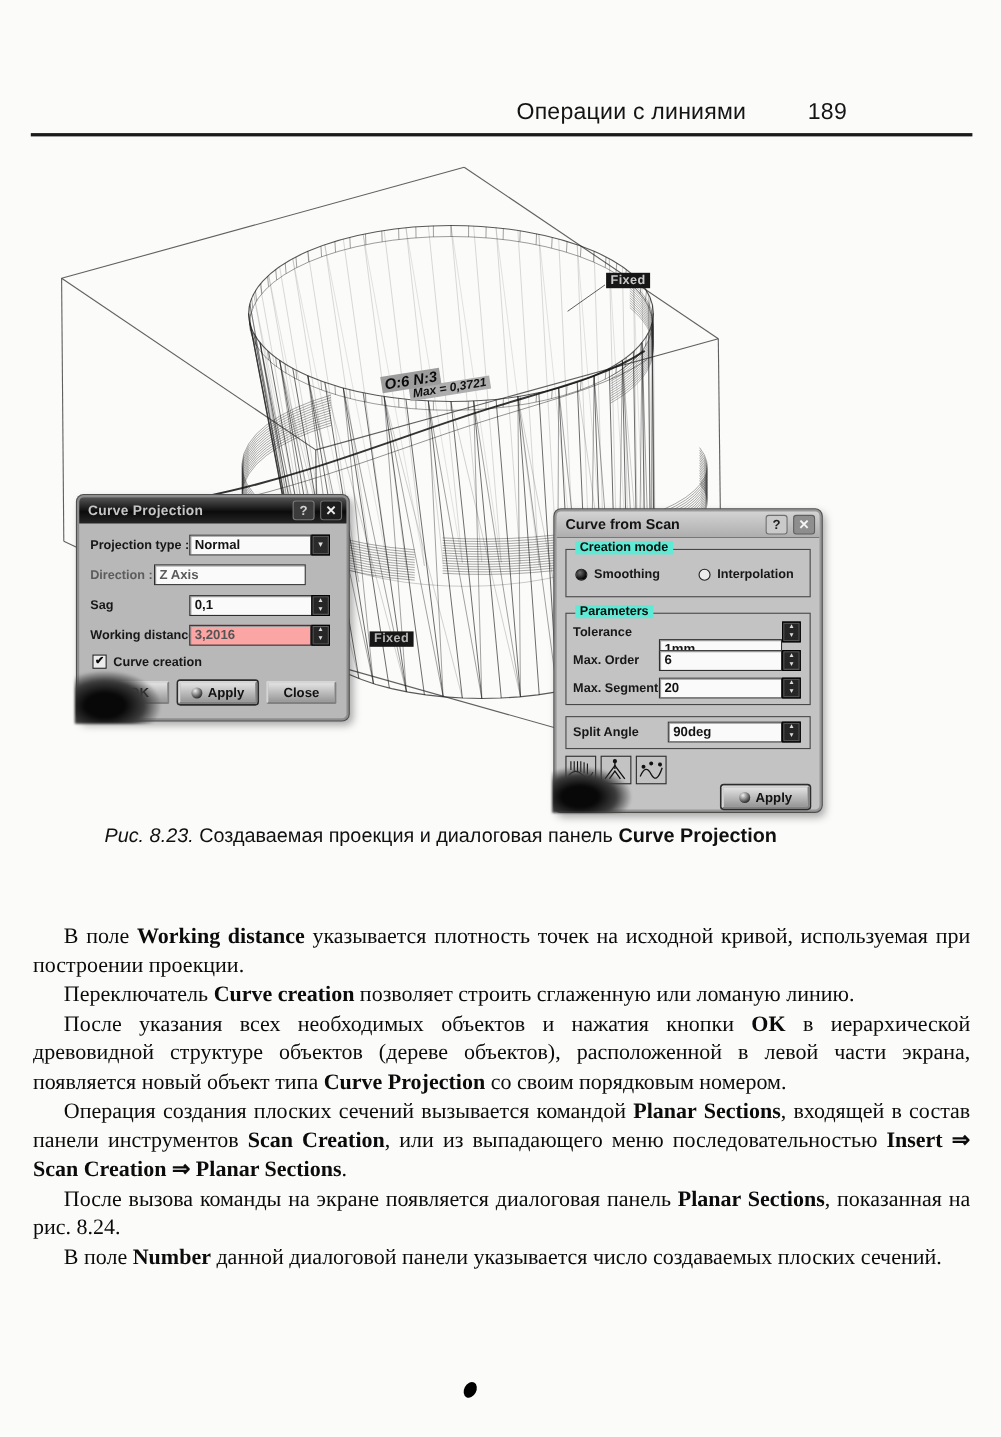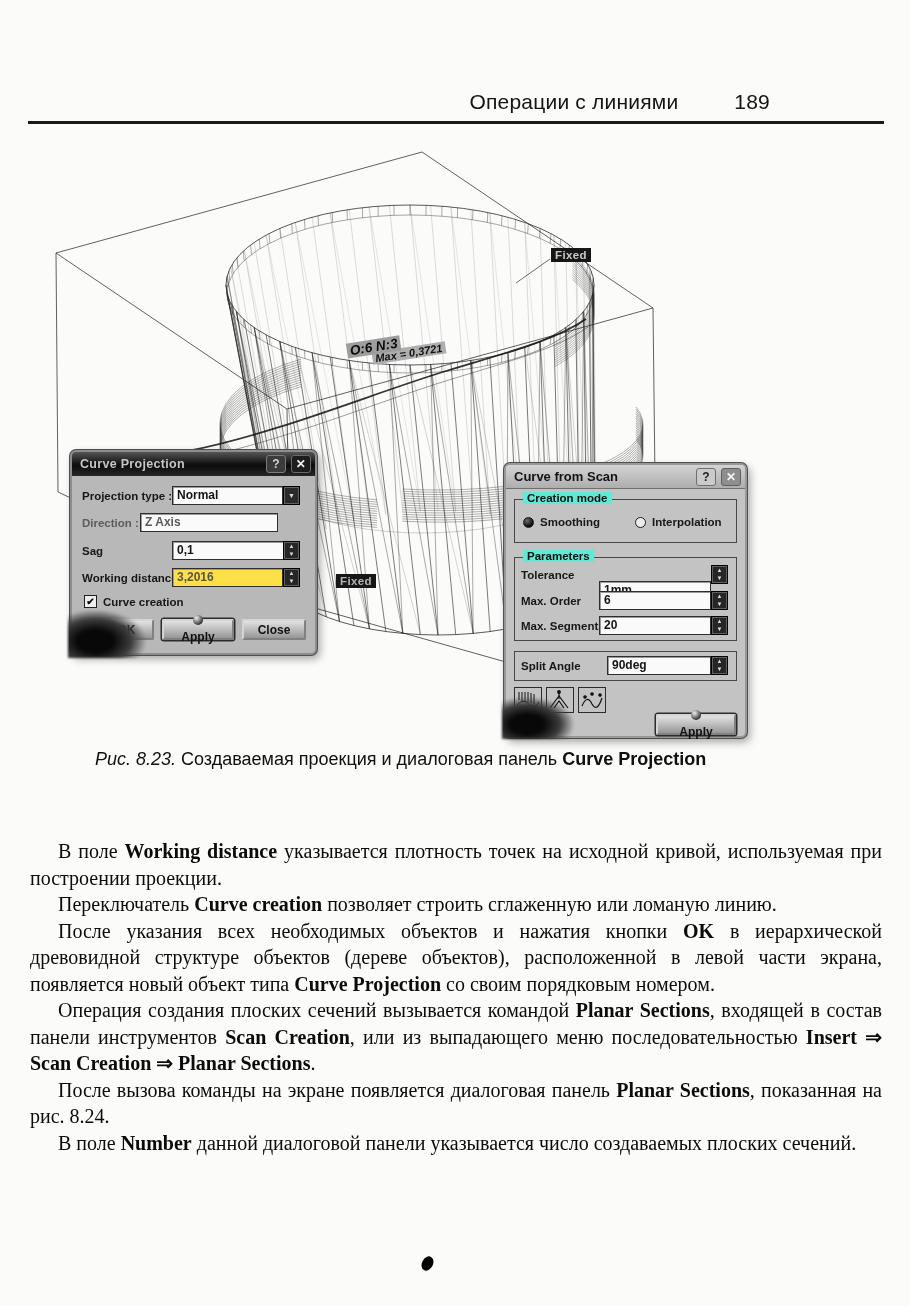--- a/index.html
+++ b/index.html
@@ -15,28 +15,28 @@
   #fixed-top{left:551px;top:248px;}
   #fixed-bottom{left:336px;top:574px;color:#b5b5b5;}
   .annot{position:absolute;left:347px;top:334px;z-index:2;transform:rotate(-9deg);font-style:italic;font-weight:700;white-space:nowrap;}
   .annot .l1{background:#9d9d9d;color:#0a0a0a;font-size:13.5px;padding:0 3px;}
   .annot .l2{display:block;width:max-content;background:#aeaeae;color:#101010;font-size:11px;margin:-3px 0 0 24px;padding:0 3px;}
 
   
   .dlg{position:absolute;z-index:3;border-radius:6px;box-shadow:0 0 0 1px #4f4f4f,3px 4px 8px rgba(0,0,0,.35);box-sizing:border-box;}
   .tbtn{position:absolute;top:3px;width:20px;height:18px;text-align:center;line-height:17px;font-weight:700;font-size:12px;border-radius:3px;box-sizing:border-box;font-style:normal;}
   .fld{position:absolute;background:#fafafa;border:1px solid #2e2e2e;box-shadow:inset 1px 1px 0 #9a9a9a;font-size:12px;font-weight:600;color:#141414;height:19px;line-height:17px;padding:0 4px;box-sizing:border-box;white-space:nowrap;overflow:hidden;}
-  .fld.disabled{background:#fde047;color:#555;}
+  .fld.disabled{background:#fca5a5;color:#555;}
   .fld.grayed{color:#5a5a5a;}
   .spin{position:absolute;width:17px;height:19px;background:#262626;border:1px solid #000;box-shadow:inset 0 0 0 1px #606060;display:flex;flex-direction:column;justify-content:center;box-sizing:border-box;}
   .spin i{font-style:normal;color:#dcdcdc;font-size:6px;line-height:7.5px;text-align:center;}
   .lbl{position:absolute;font-size:11.5px;font-weight:700;color:#171717;white-space:nowrap;}
   .lbl.grayed{color:#5c5c5c;}
   .btn{position:absolute;height:21px;background:linear-gradient(180deg,#e2e2e2,#979797);border:2px outset #d5d5d5;border-radius:2px;font-size:12px;font-weight:700;color:#121212;display:flex;align-items:center;justify-content:center;gap:5px;box-sizing:border-box;}
-  .btn.default{box-shadow:0 0 0 1.5px #2c2c2c;flex-direction:column;}
+  .btn.default{box-shadow:0 0 0 1.5px #2c2c2c;}
   .sphere{width:10px;height:10px;border-radius:50%;background:radial-gradient(circle at 35% 30%,#f0f0f0,#878787 40%,#121212 85%);flex:0 0 auto;}
   .blob{position:absolute;background:radial-gradient(ellipse at 35% 65%,#080808 25%,#3c3c3c 50%,transparent 72%);filter:blur(1px);pointer-events:none;}
 
   
   .cp{left:70px;top:450px;width:247px;height:205px;background:#b8b8b8;border:2px solid #8d8d8d;}
   .cp-title{position:absolute;left:0;right:0;top:0;height:24px;border-radius:4px 4px 0 0;background:linear-gradient(180deg,#555 0%,#0b0b0b 55%,#262626 100%);color:#c6c6c6;font-weight:700;font-size:12.5px;line-height:24px;padding-left:8px;letter-spacing:.3px;}
   .cp .tbtn.help{right:29px;background:#3b3b3b;color:#d3d3d3;border:1px solid #7a7a7a;}
   .cp .tbtn.close{right:4px;background:#1d1d1d;color:#efefef;border:1px solid #6a6a6a;}
   .combo-btn{position:absolute;width:17px;height:19px;background:#2a2a2a;border:1px solid #000;box-shadow:inset 0 0 0 1px #616161;color:#ddd;font-size:7px;text-align:center;line-height:18px;box-sizing:border-box;}
   .chk{position:absolute;width:13px;height:13px;background:#ededed;border:1.5px solid #1f1f1f;font-size:10px;line-height:11px;text-align:center;font-weight:900;color:#090909;box-sizing:border-box;}

